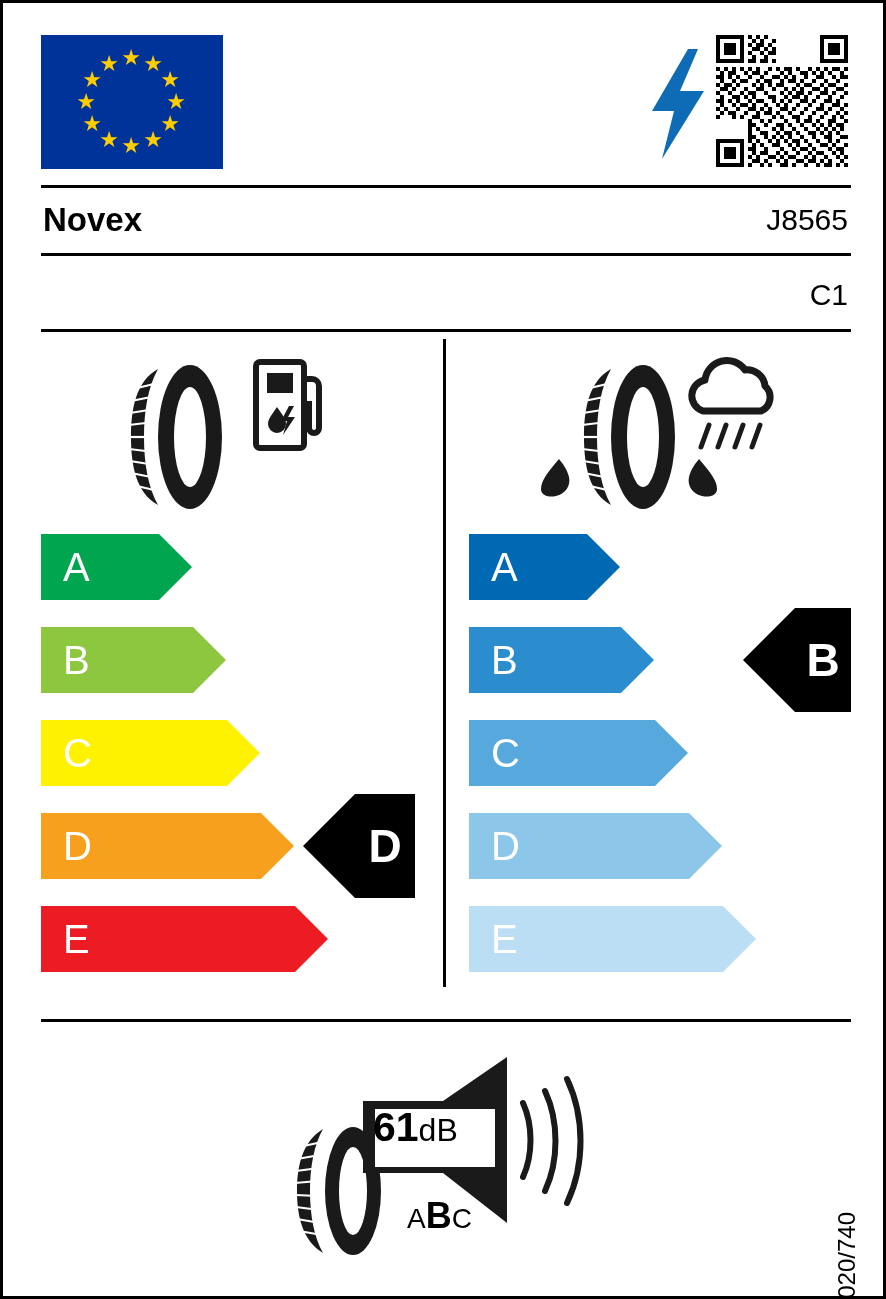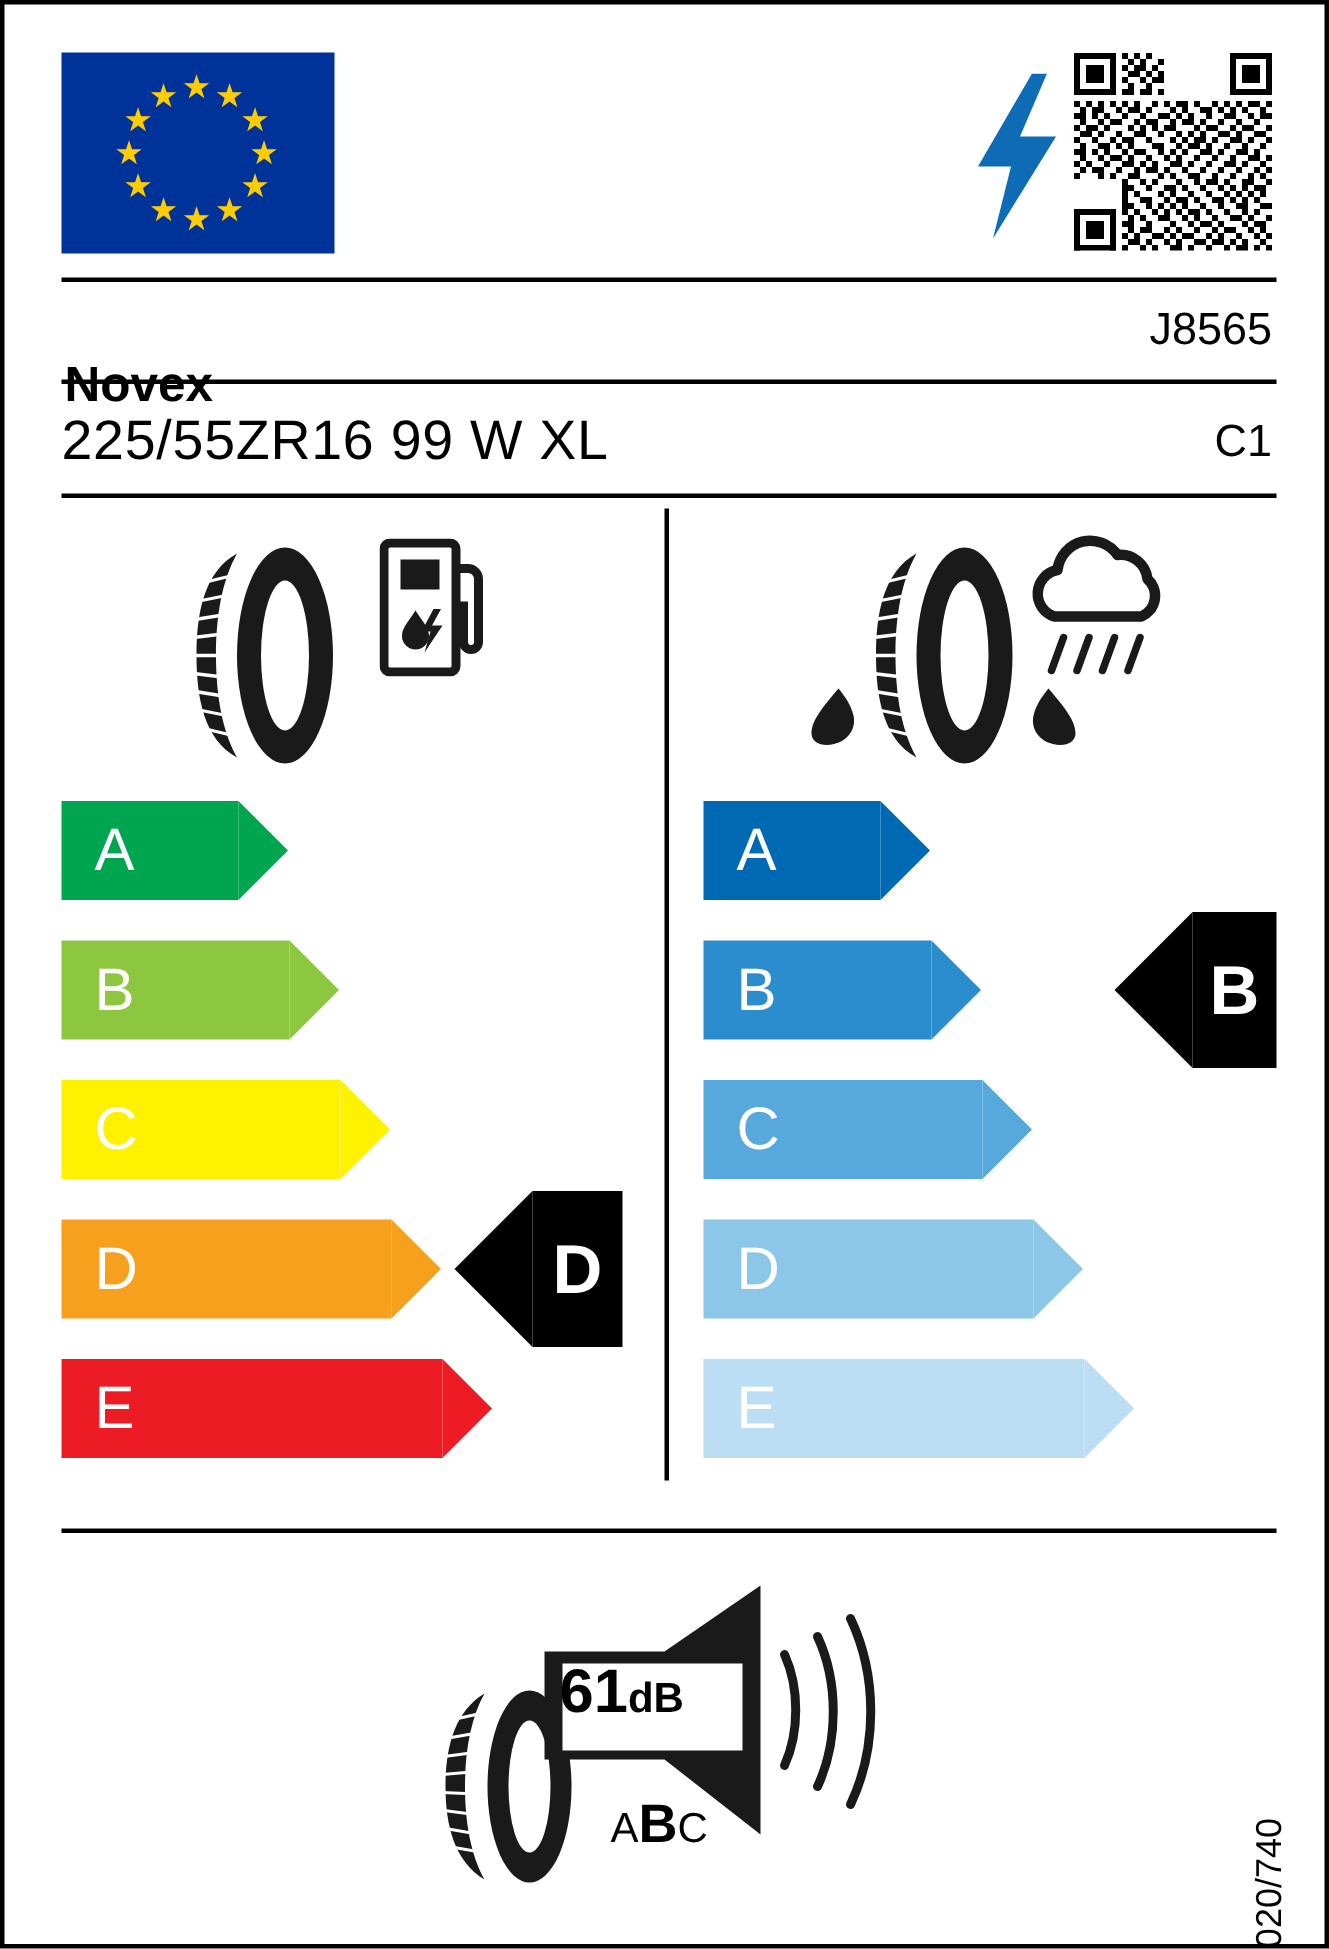--- a/index.html
+++ b/index.html
@@ -63,21 +63,20 @@
     position: absolute;
     background: #000;
     height: 3px;
   }
   .brand {
     position: absolute;
     left: 40px; top: 198px;
     font-size: 33px;
     font-weight: bold;
     letter-spacing: 0px;
-    margin-top: 36px;
   }
   .code {
     position: absolute;
     right: 35px; top: 200px;
     font-size: 30px;
     text-align: right;
   }
   .size {
     position: absolute;
     left: 38px; top: 270px;
@@ -173,21 +172,21 @@
     width: 810px; height: 3px;
     background: #000;
   }
   .noise-db {
     position: absolute;
     left: 370px; top: 1101px;
     font-size: 41px;
     font-weight: bold;
     white-space: nowrap;
   }
-  .noise-db .unit { font-size: 28px; font-weight: bold; }
+  .noise-db .unit { font-size: 32px; font-weight: normal; }
   .noise-class {
     position: absolute;
     left: 404px; top: 1192px;
     font-size: 28px;
     white-space: nowrap;
   }
   .noise-class b { font-size: 36px; }
 
   .year {
     position: absolute;
@@ -533,21 +532,20 @@
     </svg>
   </div>
 
   <div class="rule" style="left:38px; top:182px; width:810px;"></div>
   <div class="rule" style="left:38px; top:250px; width:810px;"></div>
   <div class="rule" style="left:38px; top:326px; width:810px;"></div>
 
   <div class="brand">Novex</div>
   <div class="code">J8565</div>
 
-  <div class="size">225/55ZR16 99 W XL</div>
   <div class="class">C1</div>
 
   <div class="vdiv"></div>
 
   <div class="tyre" style="left:125px; top:356px;">
     <svg width="115" height="156" viewBox="0 0 115 156">
       <ellipse cx="62" cy="78" rx="32" ry="72" fill="#1a1a1a"></ellipse>
       <ellipse cx="62" cy="78" rx="16" ry="50" fill="#ffffff"></ellipse>
       <path d="M30 10 C8 22 3 50 3 78 C3 106 8 134 30 146 C20 128 16 104 16 78 C16 52 20 28 30 10 Z" fill="#1a1a1a"></path>
       <g stroke="#ffffff" stroke-width="2.2">

